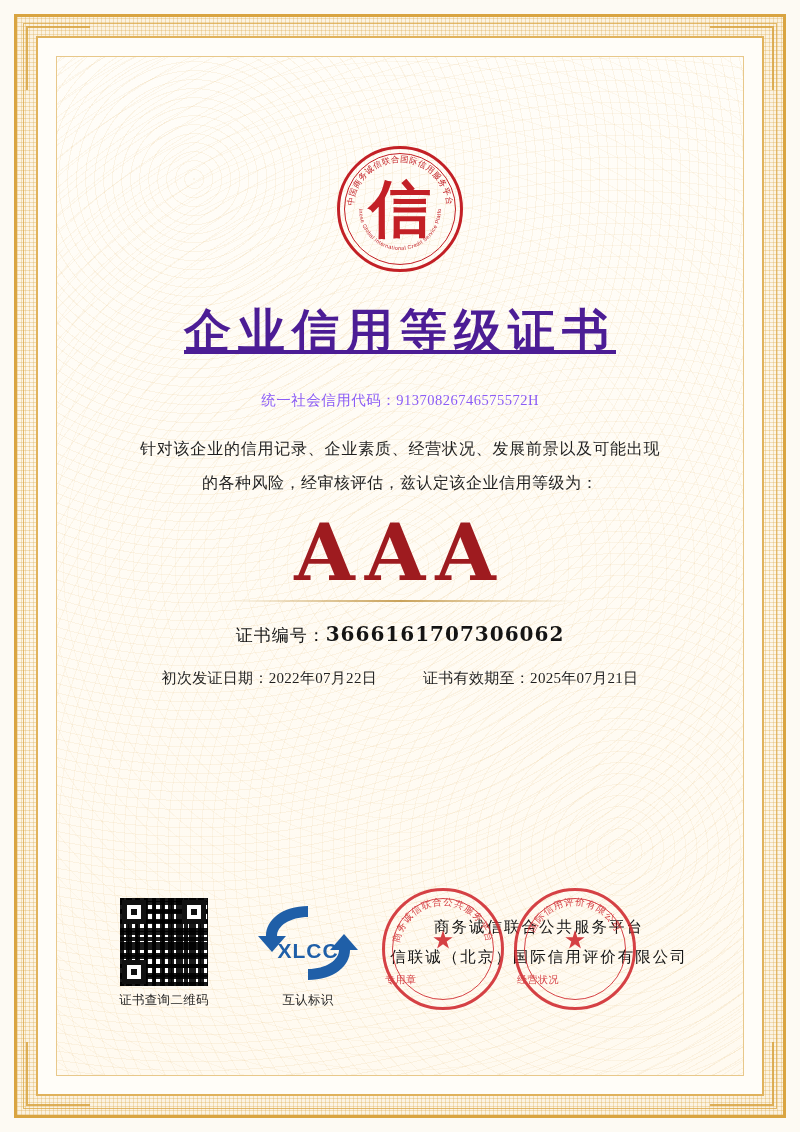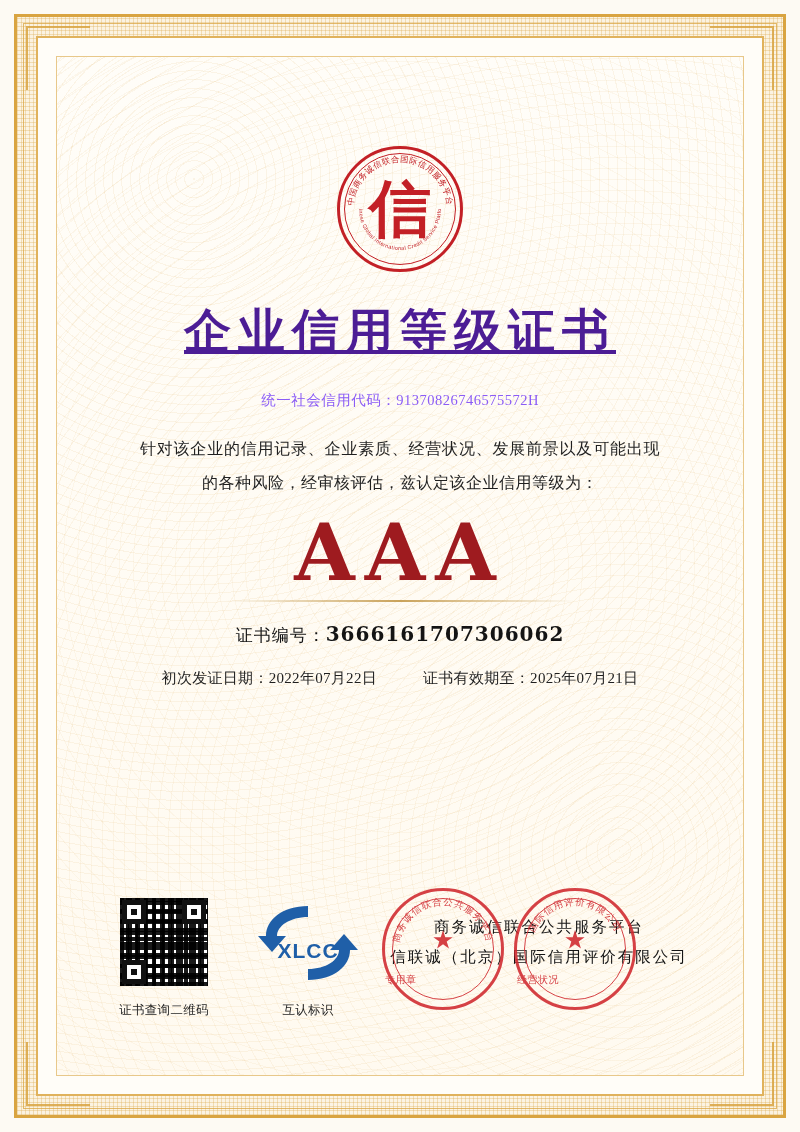--- a/index.html
+++ b/index.html
@@ -278,21 +278,21 @@
   .qr .finder::after {
     content: "";
     position: absolute;
     inset: 4px;
     background: #111;
   }
   .qr .finder.tl { left: 2px; top: 2px; }
   .qr .finder.tr { right: 2px; top: 2px; }
   .qr .finder.bl { left: 2px; bottom: 2px; }
   .caption {
-    margin-top: 16px;
+    margin-top: 6px;
     font-size: 12.5px;
     color: #1f1f1f;
     letter-spacing: 0.3px;
   }
 
   
   .xlcc-block {
     position: absolute;
     left: 178px;
     top: 2px;

